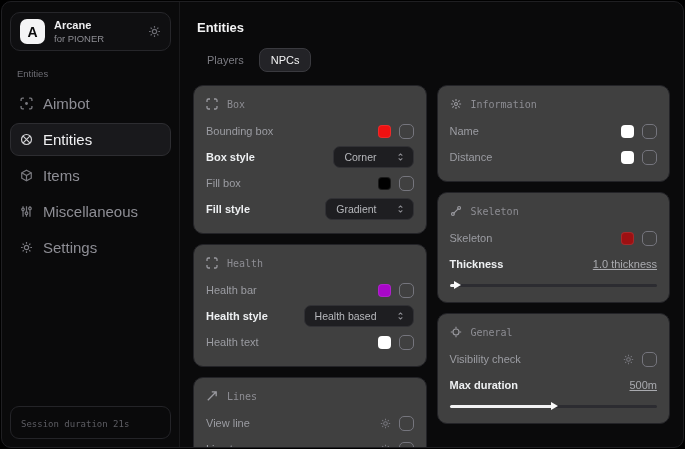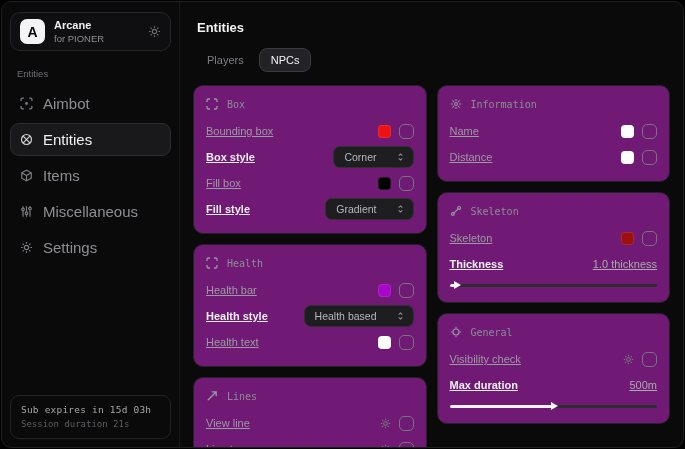--- a/index.html
+++ b/index.html
@@ -34,27 +34,27 @@
   .session { font-size:9px; color:#5e5e64; margin-top:4px; }
   
   .main { flex:1; padding:13px 13px 10px; display:flex; flex-direction:column; overflow:hidden; }
   .main-title { font-size:13px; font-weight:bold; color:#f3f3f4; margin:5px 0 0 4px; }
   .tabs { display:flex; align-items:center; gap:3px; margin:13px 0 0 2px; }
   .tab { font-size:11px; color:#7c7c83; padding:5px 11px; border-radius:8px;
     border:1px solid transparent; }
   .tab.active { background:#232327; border-color:#3a3a3f; color:#f1f1f2; }
   .columns { display:flex; gap:10px; margin-top:13px; align-items:flex-start; }
   .col { flex:1; display:flex; flex-direction:column; gap:10px; min-width:0; }
-  .card { background:#701a75; border:1px solid #232327; border-radius:10px;
+  .card { background:#404040; border:1px solid #232327; border-radius:10px;
     padding:10px 12px 11px; }
   .card-header { display:flex; align-items:center; gap:9px; color:#8d8d93;
     font-family:"DejaVu Sans Mono",monospace; font-size:10px; margin:2px 0 8px; }
   .card-header .cicon { display:flex; color:#9a9aa0; }
   .row { display:flex; align-items:center; justify-content:space-between; min-height:26px; }
-  .row-label { font-size:11px; color:#9b9ca2;text-decoration:underline; }
+  .row-label { font-size:11px; color:#9b9ca2; }
   .row-label.strong { color:#eef0f2; font-weight:bold; }
   .row-right { display:flex; align-items:center; gap:8px; }
   .swatch { width:13px; height:13px; border-radius:4px; border:1px solid rgba(255,255,255,.10); }
   .checkbox { width:15px; height:15px; border-radius:5px; border:1.5px solid #75757d;
     background:transparent; }
   .dropdown { display:flex; align-items:center; gap:19px; background:#1e1e21;
     border:1px solid #313135; border-radius:7px; padding:4px 8px 4px 10px;
     font-size:10.5px; color:#b7b8bc; }
   .dropdown .dicon { display:flex; color:#8d8d93; }
   .gear-mini { display:flex; color:#77777e; }
@@ -135,21 +135,20 @@
           <svg width="13" height="13" viewBox="0 0 12 12" fill="none" stroke="currentColor" stroke-width="1.1">
             <circle cx="6" cy="6" r="2"></circle>
             <path d="M6 .9v1.6M6 9.5v1.6M.9 6h1.6M9.5 6h1.6M2.4 2.4l1.1 1.1M8.5 8.5l1.1 1.1M9.6 2.4L8.5 3.5M3.5 8.5L2.4 9.6"></path>
           </svg>
         </span>
         <span>Settings</span>
       </div>
     </div>
 
     <div class="sidebar-footer">
-      <div class="sub-expires">Sub expires in 15d 03h</div>
       <div class="session">Session duration 21s</div>
     </div>
   </div>
 
   <div class="main">
     <div class="main-title">Entities</div>
 
     <div class="tabs">
       <div class="tab">Players</div>
       <div class="tab active">NPCs</div>

